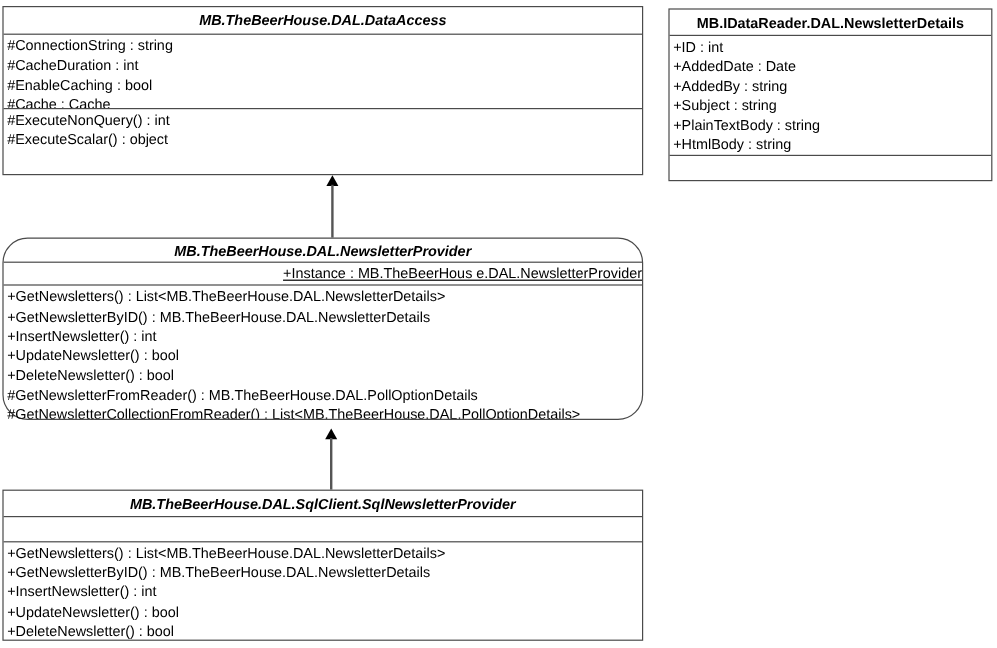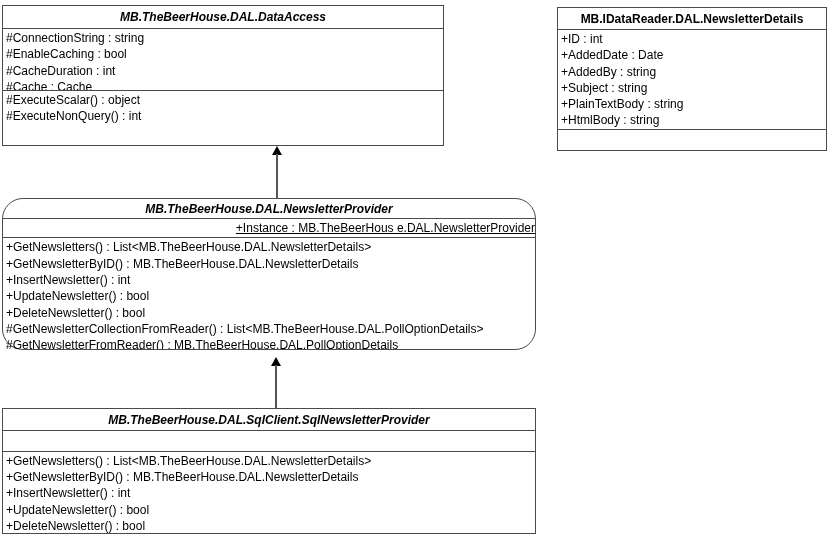--- a/index.html
+++ b/index.html
@@ -56,21 +56,21 @@
     position: absolute;
     left: 50%; transform: translateX(-50%);
     top: 0;
     width: 0; height: 0;
     border-left: 5px solid transparent;
     border-right: 5px solid transparent;
     border-bottom: 9px solid #000;
   }
 
   
-  #box-dataaccess          { left: 2px;   top: 5px;   width: 442px; height: 141px; }
+  #box-dataaccess          { left: 2px;   top: 5px;   width: 534px; height: 141px; }
   #box-dataaccess .title-compartment { height: 23px; }
   #box-dataaccess .attrs   { height: 62px; }
 
   #box-newsletterdetails   { left: 557px; top: 7px;   width: 270px; height: 144px; }
   #box-newsletterdetails .title-compartment { height: 22px; }
   #box-newsletterdetails .attrs { height: 100px; }
 
   #box-newsletterprovider  { left: 2px;   top: 198px; width: 534px; height: 152px; border-radius: 21px; }
   #box-newsletterprovider .title-compartment { height: 20px; }
   #box-newsletterprovider .attrs { height: 20px; text-align: right; }
@@ -88,27 +88,27 @@
 <body>
 
 <div class="canvas">
 
   <div class="class-box" id="box-dataaccess">
     <div class="compartment title-compartment">
       <div class="class-title abstract">MB.TheBeerHouse.DAL.DataAccess</div>
     </div>
     <div class="compartment members attrs">
       <div class="member">#ConnectionString : string</div>
+      <div class="member">#CacheDuration : int</div>
       <div class="member">#EnableCaching : bool</div>
-      <div class="member">#CacheDuration : int</div>
       <div class="member">#Cache : Cache</div>
     </div>
     <div class="compartment members methods">
+      <div class="member">#ExecuteNonQuery() : int</div>
       <div class="member">#ExecuteScalar() : object</div>
-      <div class="member">#ExecuteNonQuery() : int</div>
     </div>
   </div>
 
   <div class="class-box" id="box-newsletterdetails">
     <div class="compartment title-compartment">
       <div class="class-title">MB.IDataReader.DAL.NewsletterDetails</div>
     </div>
     <div class="compartment members attrs">
       <div class="member">+ID : int</div>
       <div class="member">+AddedDate : Date</div>
@@ -126,22 +126,22 @@
     </div>
     <div class="compartment members attrs">
       <div class="member static-member">+Instance : MB.TheBeerHous e.DAL.NewsletterProvider</div>
     </div>
     <div class="compartment members methods">
       <div class="member">+GetNewsletters() : List&lt;MB.TheBeerHouse.DAL.NewsletterDetails&gt;</div>
       <div class="member">+GetNewsletterByID() : MB.TheBeerHouse.DAL.NewsletterDetails</div>
       <div class="member">+InsertNewsletter() : int</div>
       <div class="member">+UpdateNewsletter() : bool</div>
       <div class="member">+DeleteNewsletter() : bool</div>
+      <div class="member">#GetNewsletterFromReader() : MB.TheBeerHouse.DAL.PollOptionDetails</div>
       <div class="member">#GetNewsletterCollectionFromReader() : List&lt;MB.TheBeerHouse.DAL.PollOptionDetails&gt;</div>
-      <div class="member">#GetNewsletterFromReader() : MB.TheBeerHouse.DAL.PollOptionDetails</div>
     </div>
   </div>
 
   <div class="class-box" id="box-sqlnewsletterprovider">
     <div class="compartment title-compartment">
       <div class="class-title abstract">MB.TheBeerHouse.DAL.SqlClient.SqlNewsletterProvider</div>
     </div>
     <div class="compartment members attrs"></div>
     <div class="compartment members methods">
       <div class="member">+GetNewsletters() : List&lt;MB.TheBeerHouse.DAL.NewsletterDetails&gt;</div>

